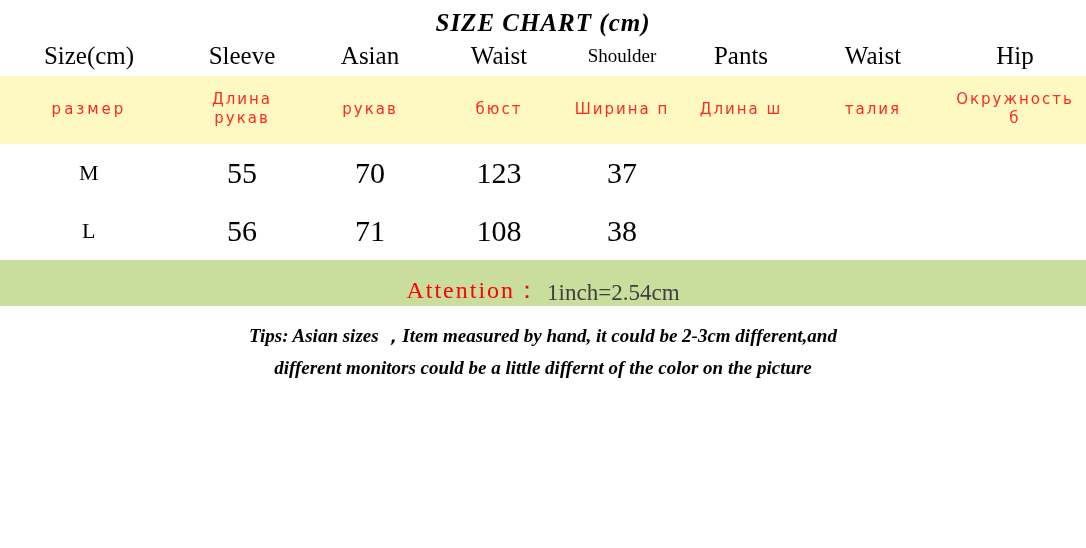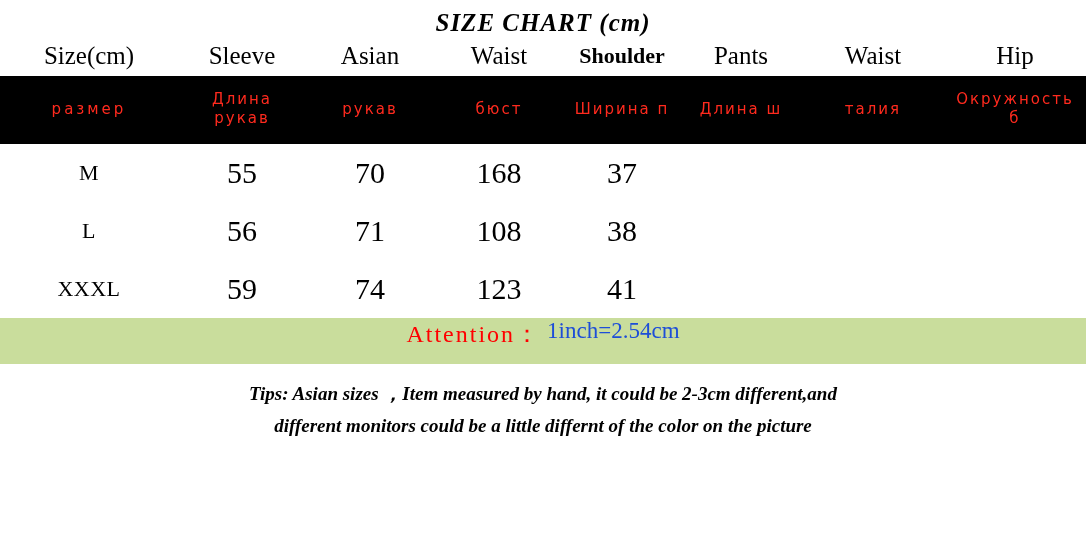--- a/index.html
+++ b/index.html
@@ -48,25 +48,24 @@
 
   .hdr-en td {
     font-size: 25px;
     color: #000000;
     text-align: center;
     padding: 4px 0 6px 0;
     vertical-align: middle;
     white-space: nowrap;
   }
   .hdr-en td.small {
-    font-size: 22px;
-    font-weight: bold;
+    font-size: 19px;
   }
   .hdr-ru {
-    background: #000000;
+    background: #fef9c3;
   }
   .hdr-ru td {
     color: #ff2a1e;
     font-size: 15px;
     letter-spacing: 2px;
     text-align: center;
     vertical-align: middle;
     padding: 6px 4px 8px 4px;
     line-height: 19px;
     height: 54px;
@@ -84,32 +83,32 @@
   }
   .data td.sz {
     font-size: 22px;
     letter-spacing: 0.5px;
   }
   
   .attention {
     background: #c9dd9c;
     height: 46px;
     display: flex;
-    align-items: flex-start;
+    align-items: flex-end;
     justify-content: center;
   }
   .attention .word {
     color: #ff0000;
     font-size: 24px;
     letter-spacing: 2px;
     font-weight: normal;
     font-family: "Liberation Serif", serif;
   }
   .attention .value {
-    color: #1d4ed8;
+    color: #404040;
     font-size: 23px;
     margin-left: 6px;
   }
   
   .tips {
     padding-top: 14px;
     text-align: center;
     font-style: italic;
     font-weight: bold;
     font-size: 19px;
@@ -154,42 +153,32 @@
         <td>Ширина п</td>
         <td>Длина ш</td>
         <td>талия</td>
         <td>Окружность б</td>
       </tr>
 
       <tr class="data">
         <td class="sz">M</td>
         <td>55</td>
         <td>70</td>
-        <td>168</td>
+        <td>123</td>
         <td>37</td>
         <td></td>
         <td></td>
         <td></td>
       </tr>
       <tr class="data">
         <td class="sz">L</td>
         <td>56</td>
         <td>71</td>
         <td>108</td>
         <td>38</td>
-        <td></td>
-        <td></td>
-        <td></td>
-      </tr>
-      <tr class="data">
-        <td class="sz">XXXL</td>
-        <td>59</td>
-        <td>74</td>
-        <td>123</td>
-        <td>41</td>
         <td></td>
         <td></td>
         <td></td>
       </tr>
     </tbody>
   </table>
 
   <div class="attention">
     <span class="word">Attention：</span>
     <span class="value">1inch=2.54cm</span>

